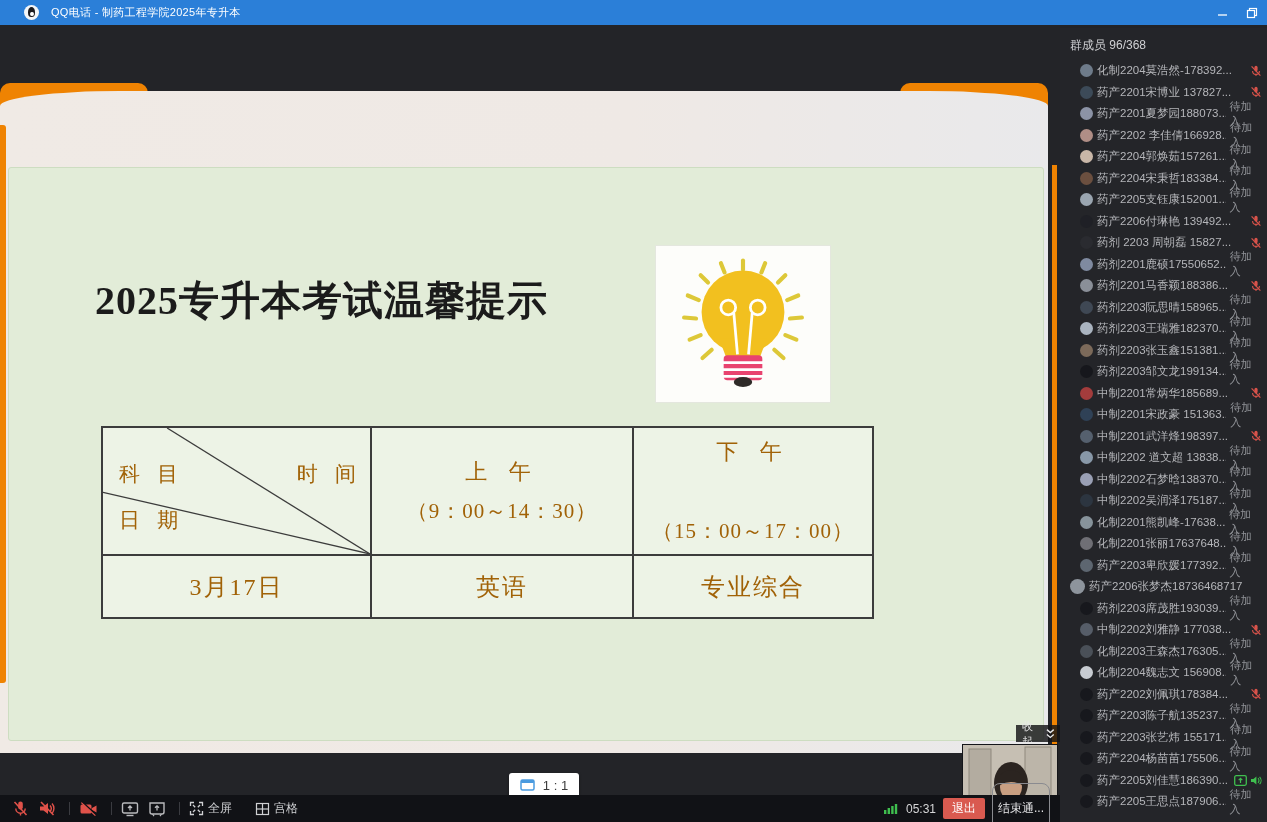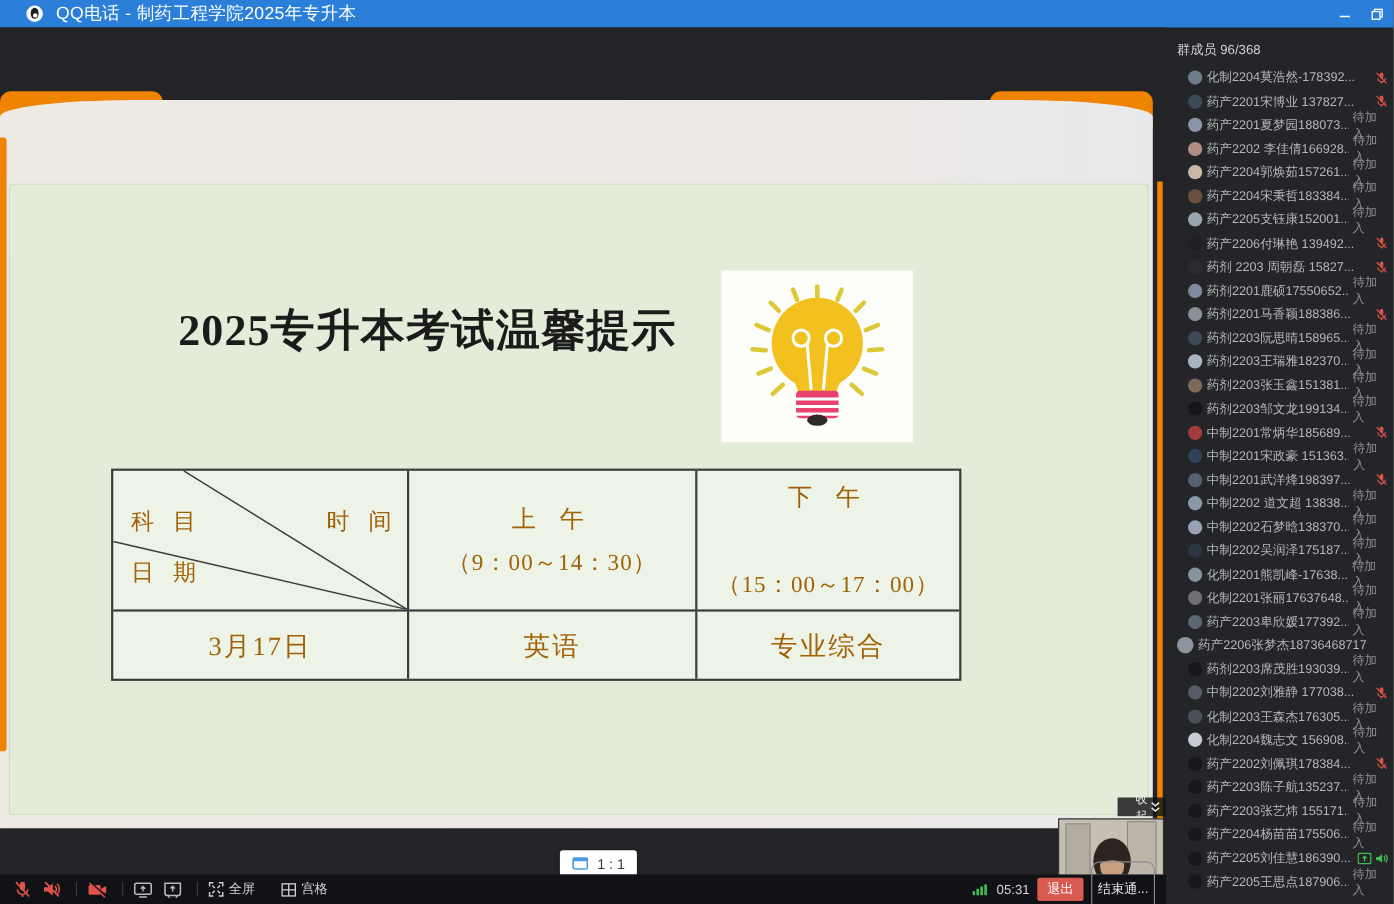--- a/index.html
+++ b/index.html
@@ -4,26 +4,26 @@
 <style>
   * { box-sizing: border-box; margin: 0; padding: 0; }
   html,body { width:1267px; height:822px; overflow:hidden; }
   body { position:relative; font-family:"Liberation Sans", sans-serif; background:#222327; }
 
   
   .titlebar { position:absolute; left:0; top:0; width:1267px; height:25px; background:#2b7fd8; display:flex; align-items:center; color:#fff; }
   .qq-logo { width:15px; height:15px; border-radius:50%; background:#f4f6f8; margin-left:24px; position:relative; flex:0 0 auto; }
   .qq-logo::after { content:""; position:absolute; left:4px; top:2px; width:7px; height:10px; background:#1b1b1f; border-radius:50% 50% 45% 45%; }
   .qq-logo::before { content:""; position:absolute; left:5.5px; top:6.5px; width:4px; height:4.5px; background:#fff; border-radius:50%; z-index:1; }
-  .win-title { font-size:16px; margin-left:12px; letter-spacing:.3px; }
+  .win-title { font-size:11px; margin-left:12px; letter-spacing:.3px; }
   .win-btns { margin-left:auto; display:flex; align-items:center; height:100%; }
   .win-btn { width:30px; height:100%; display:flex; align-items:center; justify-content:center; cursor:default; }
 
   
-  .stage { position:absolute; left:0; top:25px; width:1060px; height:770px; background:#232428; overflow:hidden;text-align:right; }
+  .stage { position:absolute; left:0; top:25px; width:1060px; height:770px; background:#232428; overflow:hidden; }
   .sheet { position:absolute; left:0; top:66px; width:1048px; height:662px;
            background:linear-gradient(90deg,#f0eae5 0%, #efe9e5 60%, #e9e9eb 100%);
            border-top-left-radius:120px 15px; border-top-right-radius:120px 15px; }
   .orange-corner { position:absolute; top:58px; width:148px; height:42px; background:#ef8302; border-radius:10px; }
   .orange-corner.left  { left:0; }
   .orange-corner.right { left:900px; }
   .orange-strip-left  { position:absolute; left:0; top:100px; width:6px; height:558px; background:#ef8302; border-radius:0 3px 3px 0; }
   .orange-strip-right { position:absolute; left:1052px; top:140px; width:5px; height:655px; background:#ef8302; }
 
   .green-panel { position:absolute; left:8px; top:142px; width:1036px; height:574px; background:#e2ecd8; border:1px solid #cdddc1; border-radius:3px; }

